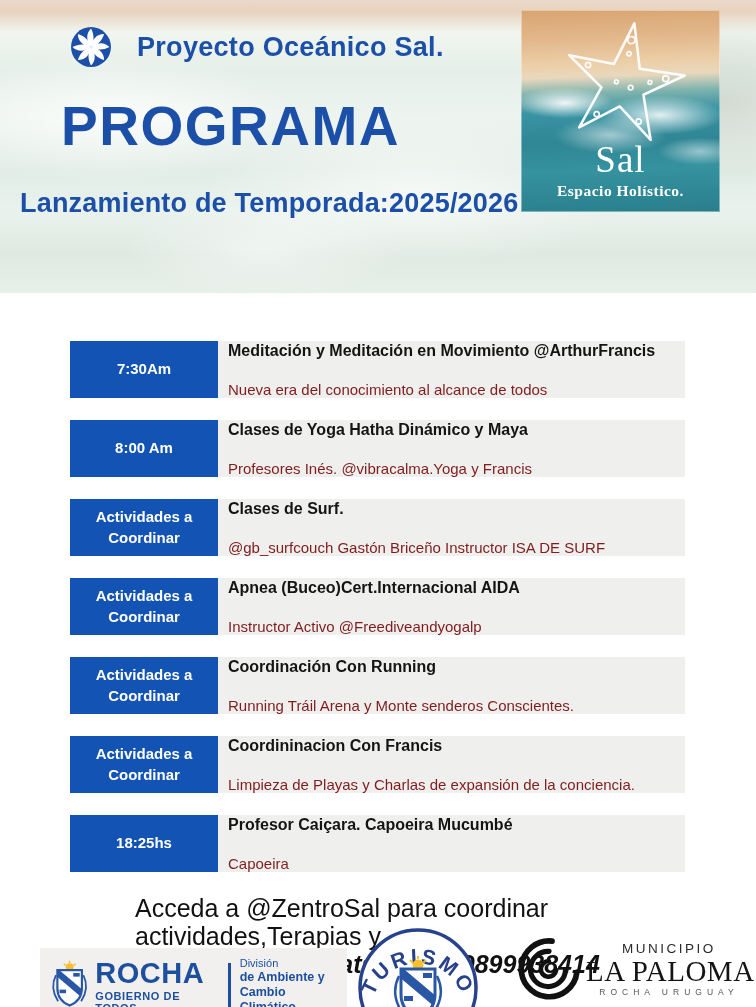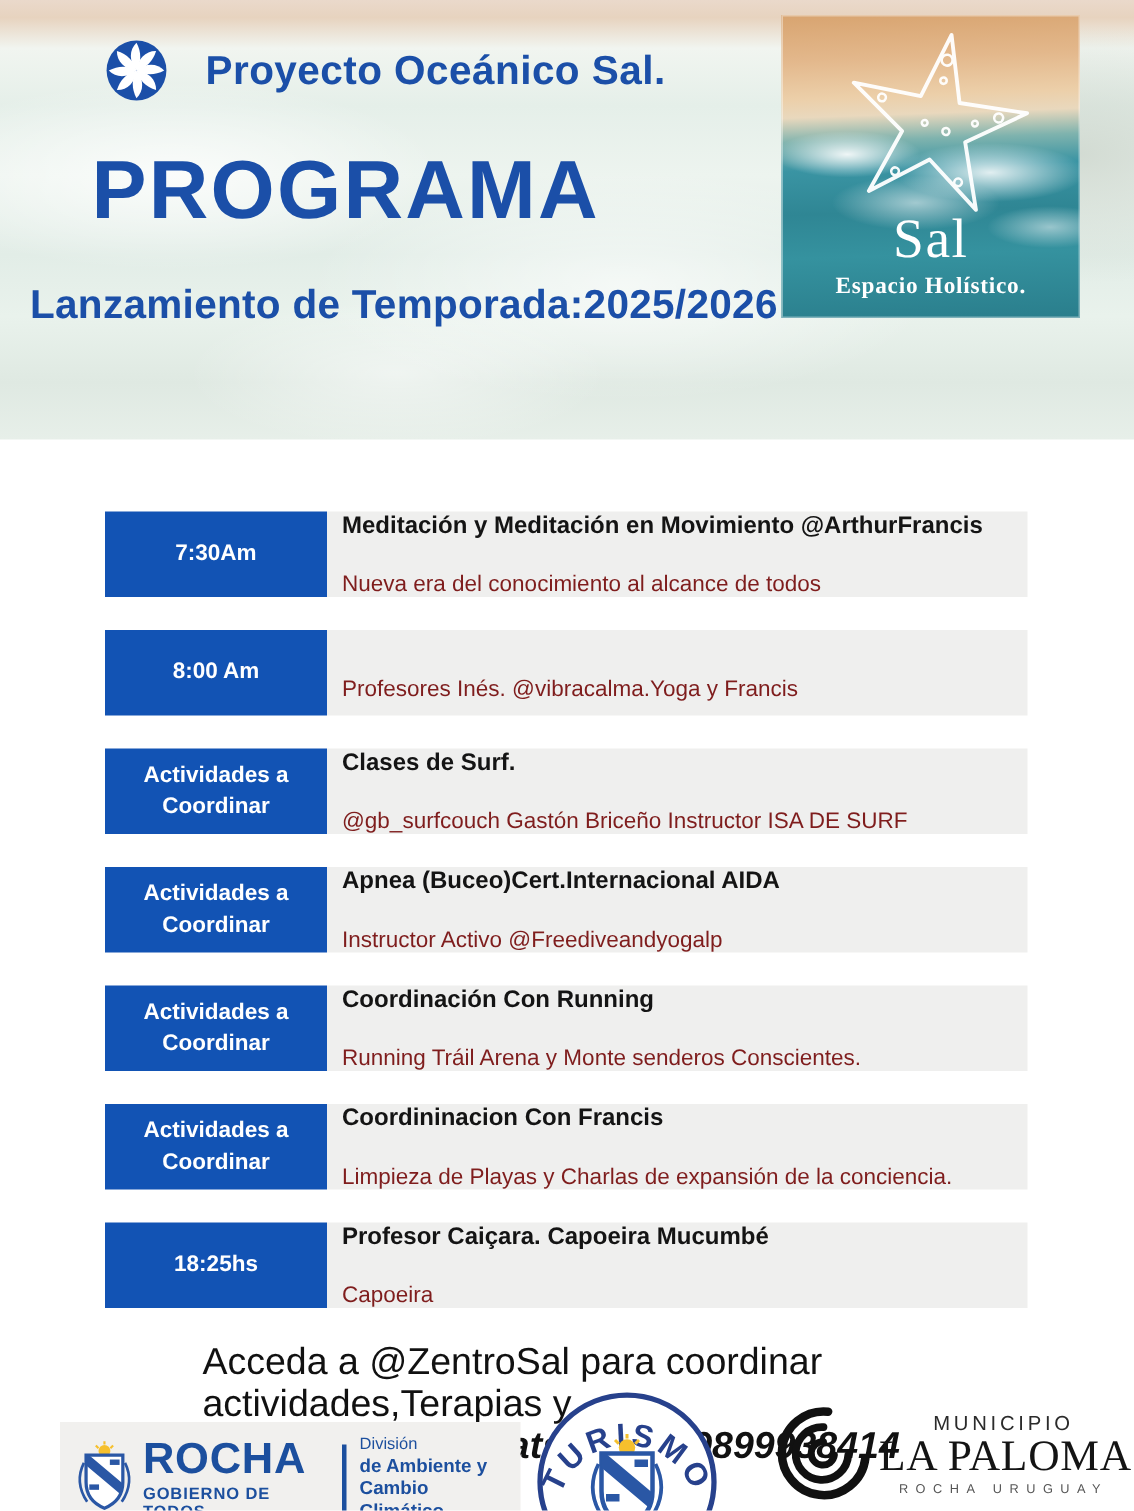--- a/index.html
+++ b/index.html
@@ -177,20 +177,21 @@
     <div class="row-label">7:30Am</div>
     <div class="row-body">
       <div class="row-title">Meditación y Meditación en Movimiento @ArthurFrancis</div>
       <div class="row-sub">Nueva era del conocimiento al alcance de todos</div>
     </div>
   </div>
 
   <div class="row">
     <div class="row-label">8:00 Am</div>
     <div class="row-body">
+      <div class="row-title">Clases de Yoga  Hatha Dinámico y Maya</div>
       <div class="row-sub">Profesores Inés. @vibracalma.Yoga  y Francis</div>
     </div>
   </div>
 
   <div class="row">
     <div class="row-label">Actividades a Coordinar</div>
     <div class="row-body">
       <div class="row-title">Clases de Surf.</div>
       <div class="row-sub">@gb_surfcouch Gastón Briceño Instructor ISA DE SURF</div>
     </div>

